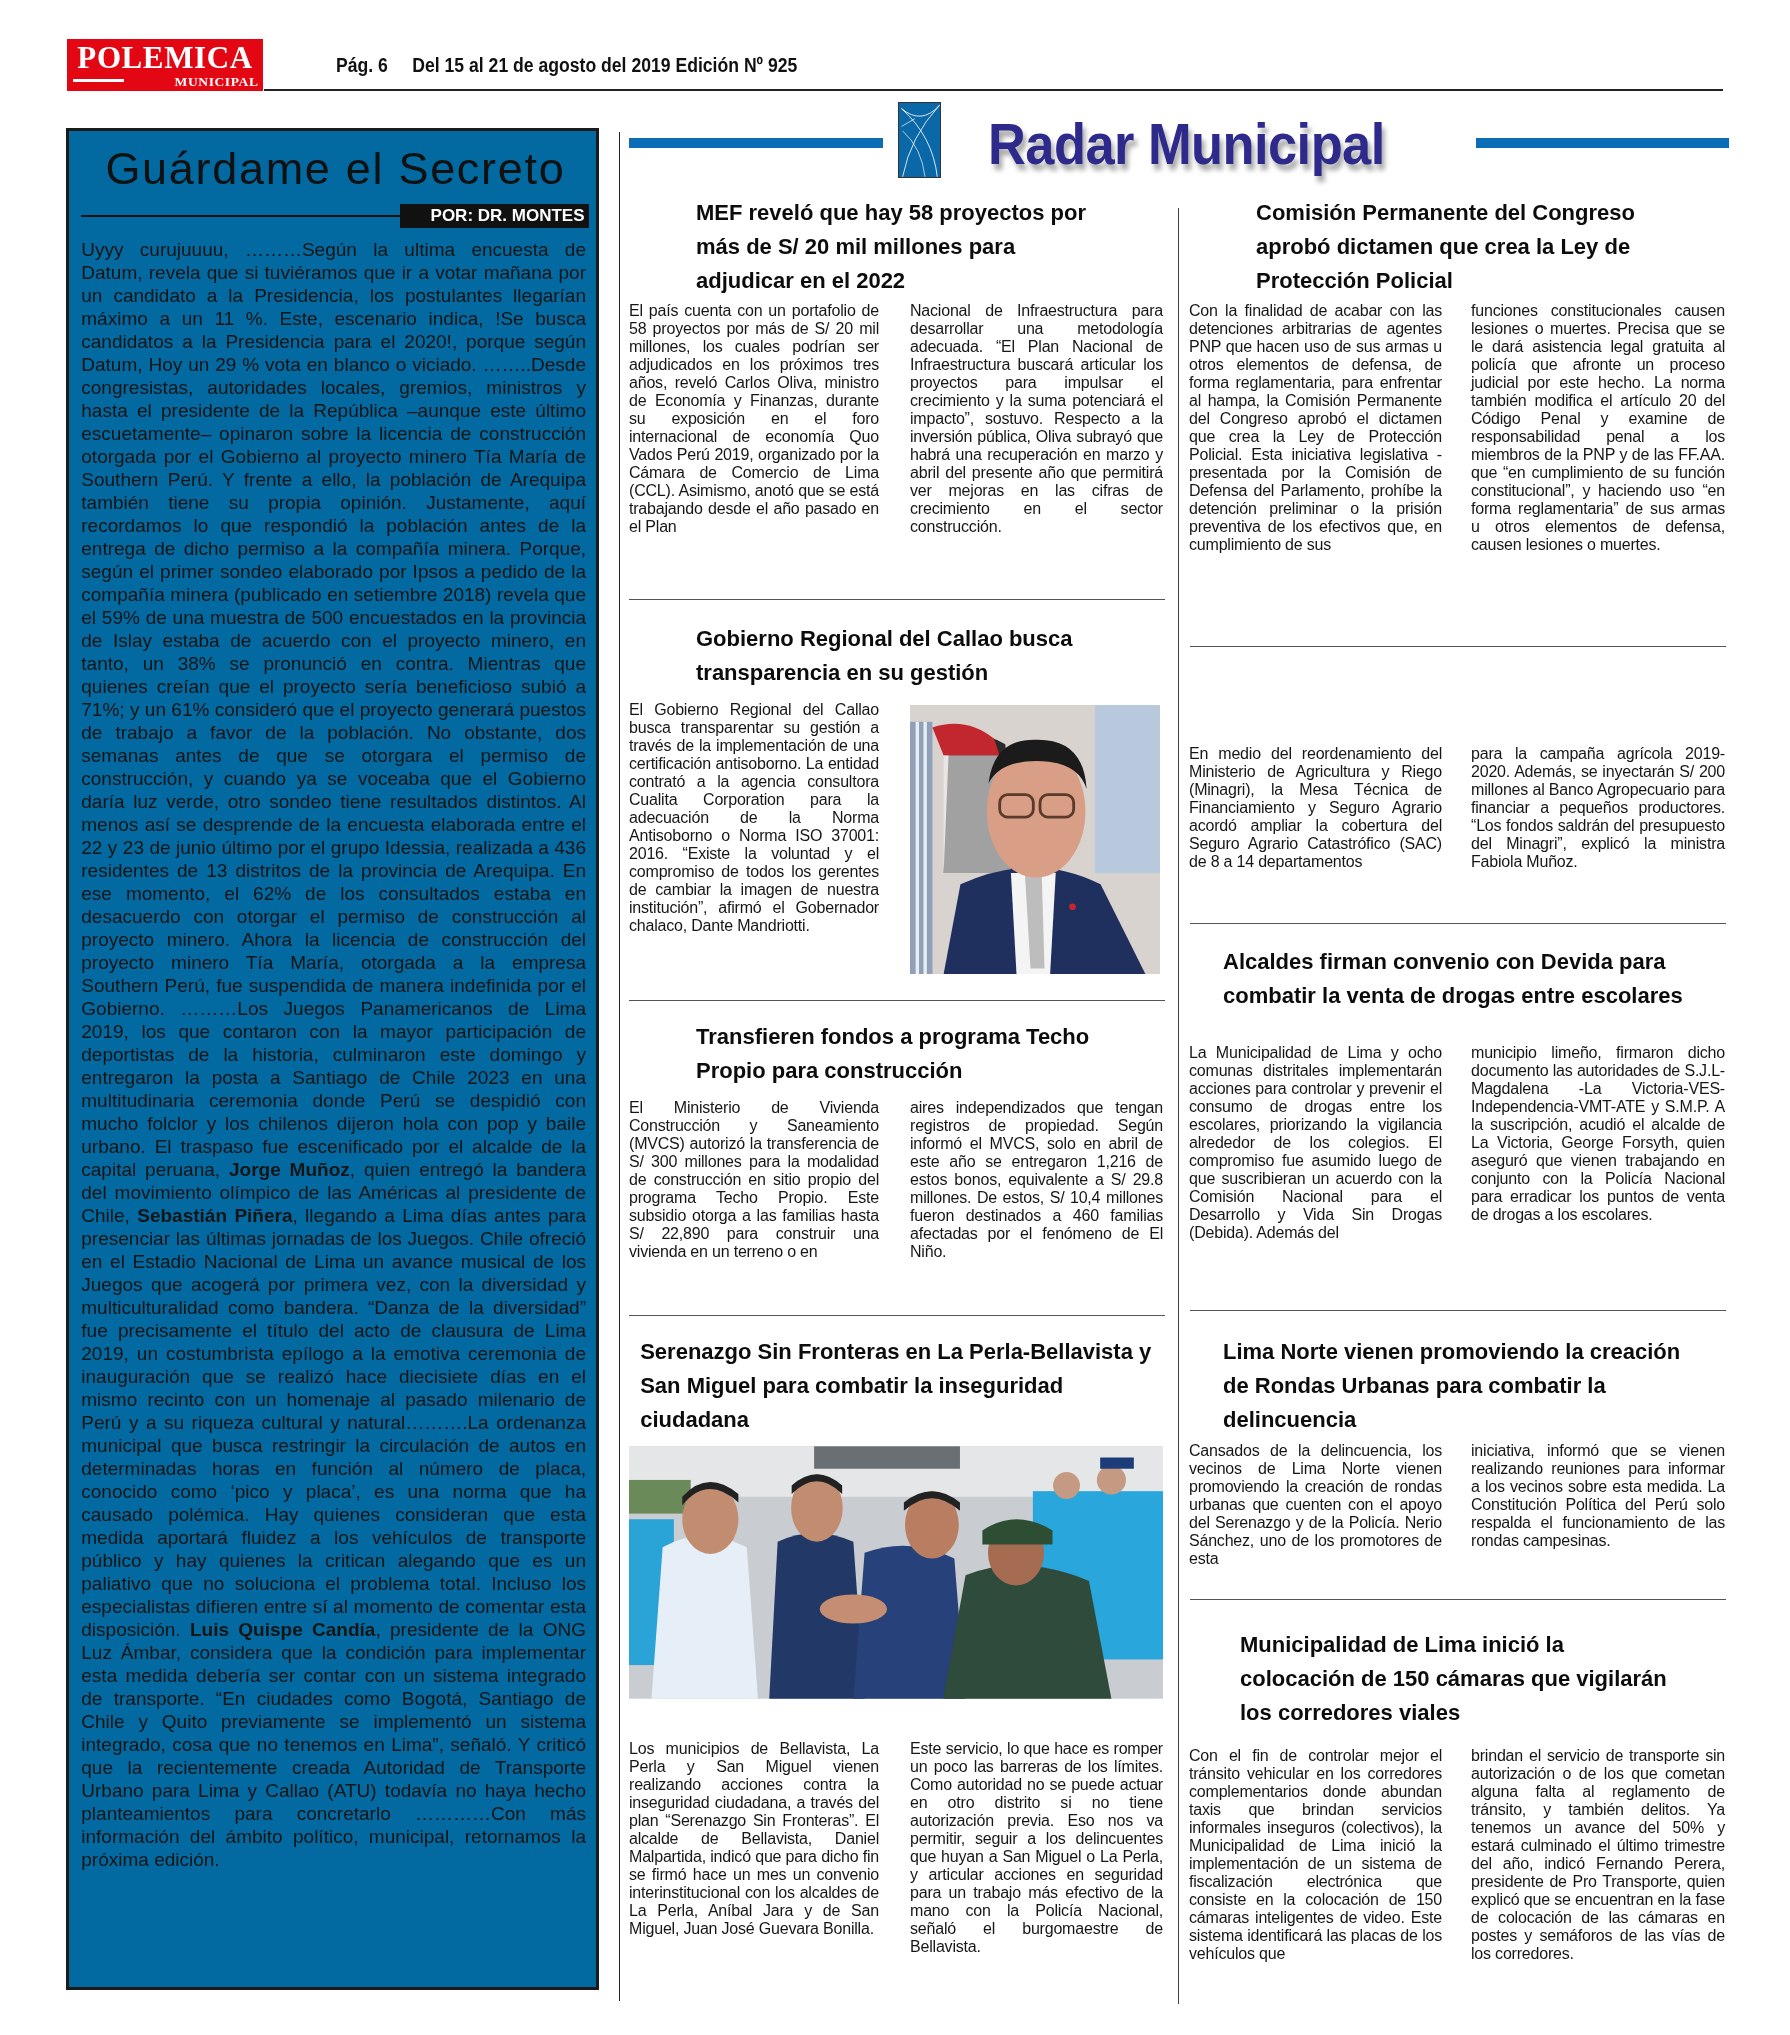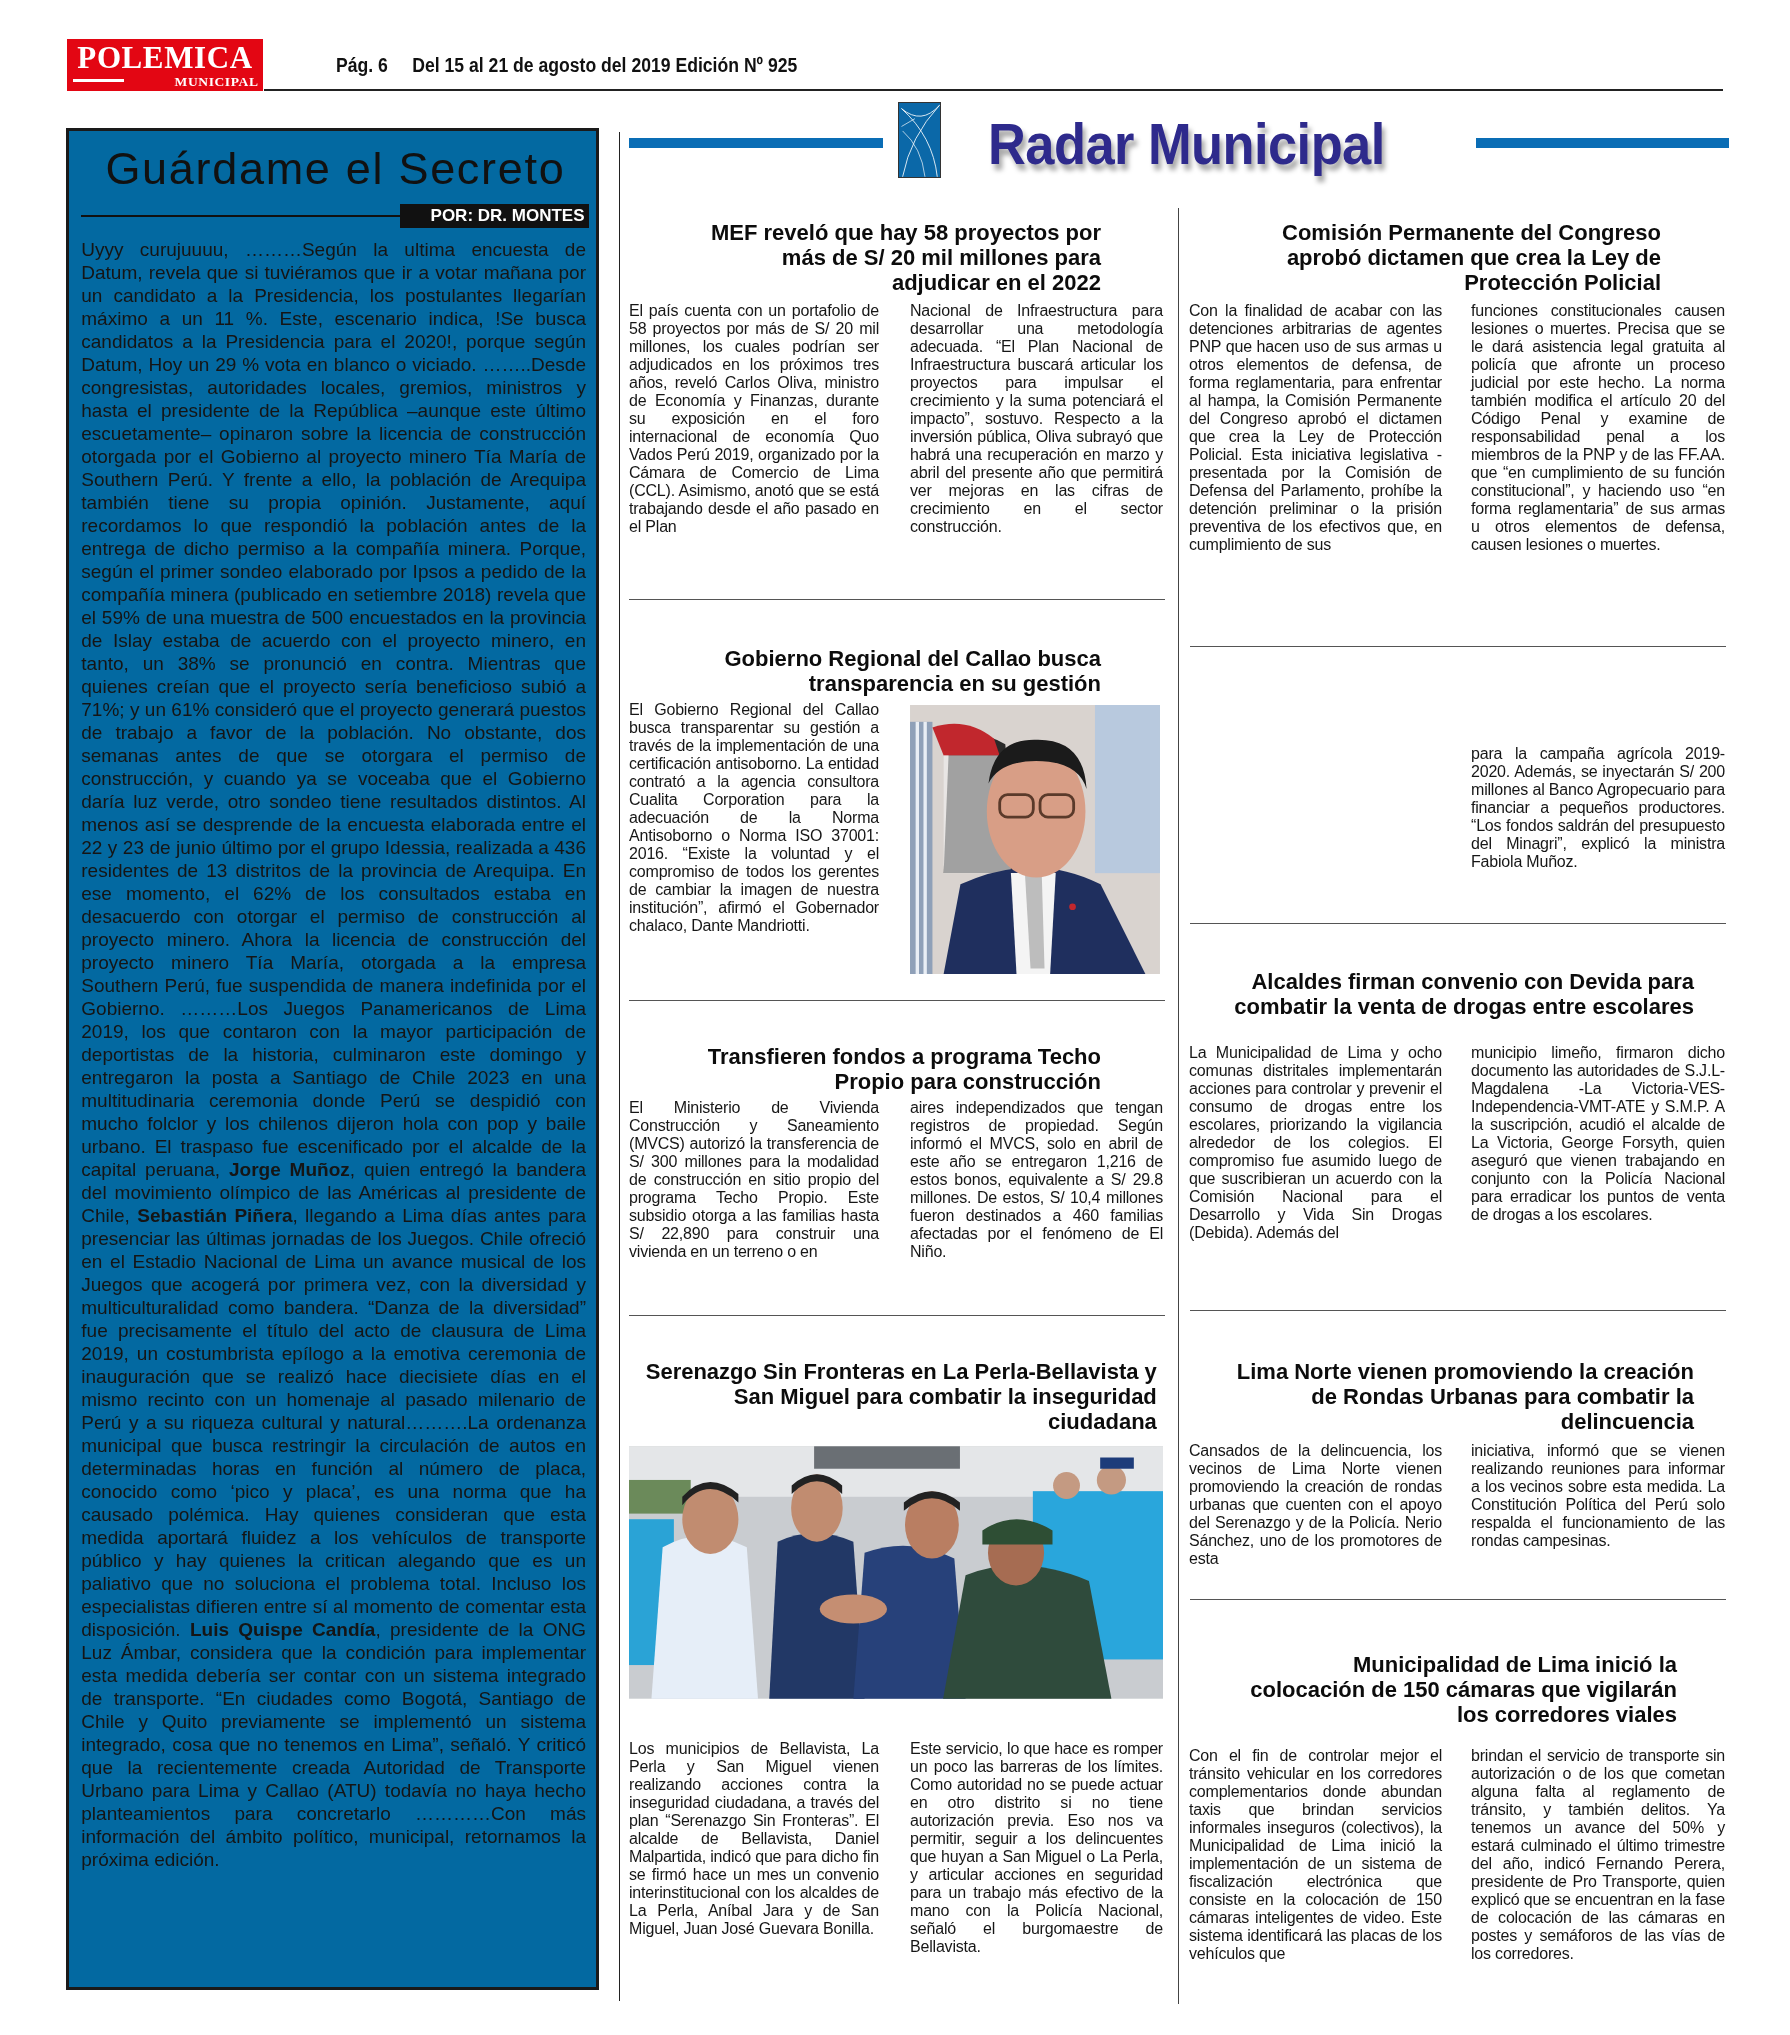--- a/index.html
+++ b/index.html
@@ -35,21 +35,21 @@
     border: 1.1px solid #333; overflow: hidden; }
   .banner-title { position: absolute; left: 988px; top: 111px; font-size: 57px; font-weight: bold; color: #2e2a8c;
     transform: scaleX(0.92); transform-origin: left top; text-shadow: 3.4px 5.6px 5.6px rgba(0,0,0,0.35); letter-spacing: -0.6px; }
 
   .vdivider { position: absolute; width: 1.7px; background: #222; }
   .vrule-thin { position: absolute; width: 1.1px; background: #444; }
   .hrule { position: absolute; height: 1.1px; background: #555; }
 
   
   .article { position: absolute; }
-  .headline { position: absolute; left: 0; right: 0; text-align: right; font-weight: bold; font-size: 22px; line-height: 25px; color: #0c0c0c; margin-top: 24px; }
+  .headline { position: absolute; left: 0; right: 0; text-align: left; font-weight: bold; font-size: 22px; line-height: 34px; color: #0c0c0c; }
   .col { position: absolute; font-size: 16px; line-height: 18px; text-align: justify; hyphens: auto; color: #161616;
     letter-spacing: -0.2px; }
   .photo { position: absolute; overflow: hidden; }
 </style>
 </head>
 <body>
 
 <div class="masthead">
   <div class="logo-top">POLEMICA</div>
   <div class="logo-line"></div>
@@ -119,20 +119,21 @@
       <path d="M140 140 Q 150 60 225 62 Q 310 60 315 150 Q 300 100 225 100 Q 160 100 140 140 Z" fill="#1b1b1b"></path>
       <rect x="160" y="160" width="60" height="40" rx="14" fill="none" stroke="#5a3a2a" stroke-width="5"></rect>
       <rect x="232" y="160" width="60" height="40" rx="14" fill="none" stroke="#5a3a2a" stroke-width="5"></rect>
       <circle cx="290" cy="360" r="6" fill="#c1272d"></circle>
     </svg>
   </div>
 </div>
 <div class="hrule" style="left:629px; top:1000px; width:536px;"></div>
 
 <div class="article" style="left:1189px; top:666px; width:539px; height:247px;">
+  <p class="col" style="left:0; top:79px; width:253px;">En medio del reordenamiento del Ministerio de Agricultura y Riego (Minagri), la Mesa Técnica de Financiamiento y Seguro Agrario acordó ampliar la cobertura del Seguro Agrario Catastrófico (SAC) de 8 a 14 departamentos</p>
   <p class="col" style="left:282px; top:79px; width:254px;">para la campaña agrícola 2019-2020. Además, se inyectarán S/ 200 millones al Banco Agropecuario para financiar a pequeños productores. “Los fondos saldrán del presupuesto del Minagri”, explicó la ministra Fabiola Muñoz.</p>
 </div>
 <div class="hrule" style="left:1190px; top:923px; width:536px;"></div>
 
 <div class="article" style="left:629px; top:1020px; width:539px; height:281px;">
   <h2 class="headline" style="top:0; padding:0 67px;">Transfieren fondos a programa Techo Propio para construcción</h2>
   <p class="col" style="left:0; top:79px; width:250px;">El Ministerio de Vivienda Construcción y Saneamiento (MVCS) autorizó la transferencia de S/ 300 millones para la modalidad de construcción en sitio propio del programa Techo Propio. Este subsidio otorga a las familias hasta S/ 22,890 para construir una vivienda en un terreno o en</p>
   <p class="col" style="left:281px; top:79px; width:253px;">aires independizados que tengan registros de propiedad. Según informó el MVCS, solo en abril de este año se entregaron 1,216 de estos bonos, equivalente a S/ 29.8 millones. De estos, S/ 10,4 millones fueron destinados a 460 familias afectadas por el fenómeno de El Niño.</p>
 </div>
 <div class="hrule" style="left:629px; top:1315px; width:536px;"></div>

